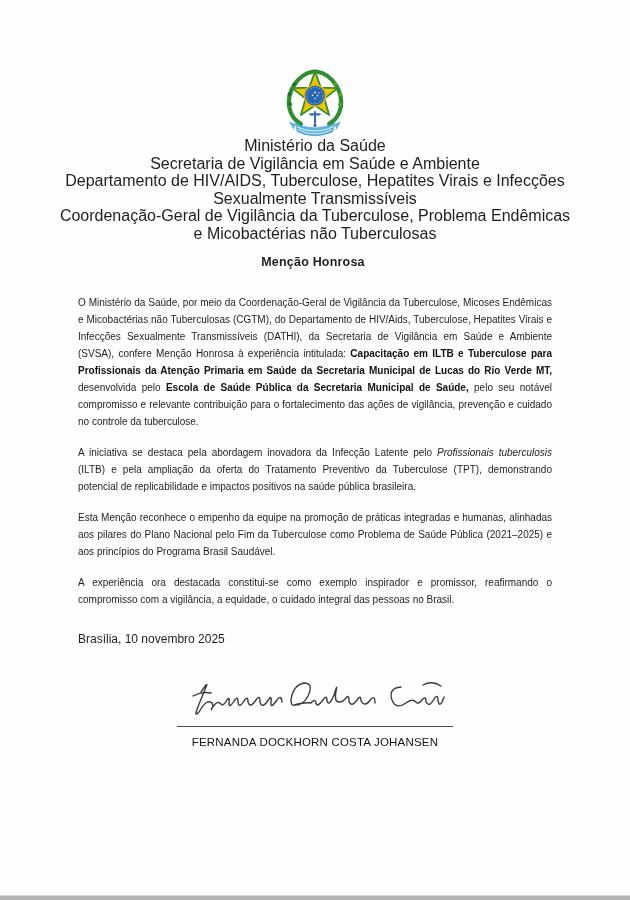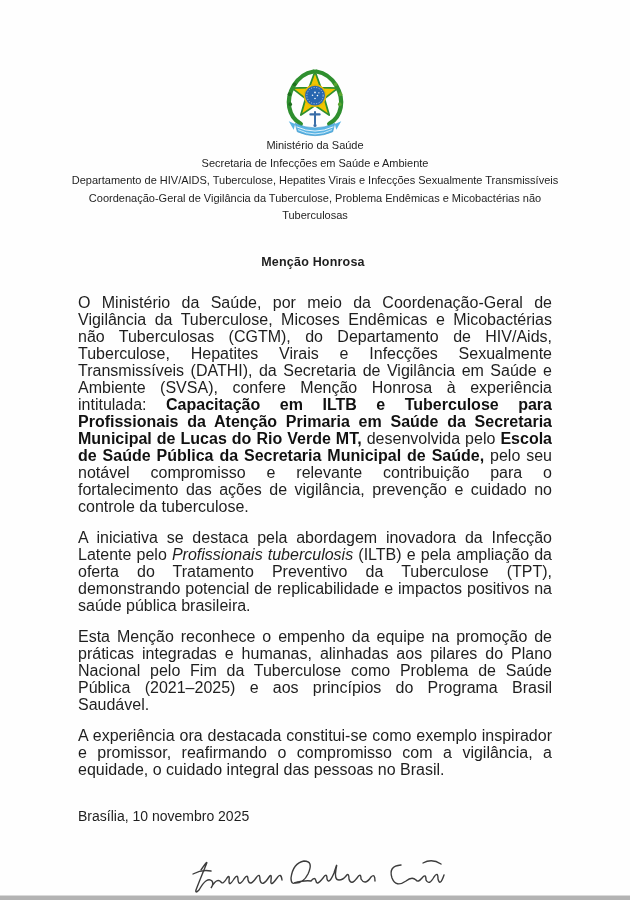--- a/index.html
+++ b/index.html
@@ -24,49 +24,49 @@
   .header-block {
     position: absolute;
     top: 137px;
     left: 0;
     right: 0;
     text-align: center;
   }
   .header-inner {
     width: 520px;
     margin: 0 auto;
-    font-size: 11px;
+    font-size: 16px;
     line-height: 17.5px;
   }
   .doc-title {
     position: absolute;
     top: 255px;
     left: 0;
     right: 4px;
     text-align: center;
     font-size: 12.5px;
     font-weight: bold;
     letter-spacing: 0.2px;
   }
   .content {
     position: absolute;
     top: 294px;
     left: 78px;
     width: 474px;
   }
   .content p.para {
-    font-size: 16px;
+    font-size: 10px;
     line-height: 17px;
     text-align: justify;
     margin-bottom: 14px;
   }
   .content p.para b { font-weight: bold; color: #111; }
   .date-line {
-    font-size: 14px;
-    margin-top: 30px;
+    font-size: 12px;
+    margin-top: 24px;
   }
   .sig-block {
     margin-top: 26px;
     width: 280px;
     margin-left: auto;
     margin-right: auto;
     text-align: center;
   }
   .sig-script { display: block; margin: 0 auto 2px auto; }
   .sig-rule {
@@ -125,21 +125,21 @@
     <path d="M22,86 L13,82 L20,94 Z" fill="#5ab4e4"></path>
     <path d="M78,86 L87,82 L80,94 Z" fill="#5ab4e4"></path>
     <path d="M22,85 Q50,98 78,85 L75,97 Q50,108 25,97 Z" fill="#5ab4e4" stroke="#3a92c4" stroke-width="0.8"></path>
     <path d="M24,90 Q50,102 76,90" fill="none" stroke="#ffffff" stroke-width="1.2"></path>
     <path d="M26,94 Q50,106 74,94" fill="none" stroke="#ffffff" stroke-width="1"></path>
   </svg>
 
   <div class="header-block">
     <div class="header-inner">
       <div>Ministério da Saúde</div>
-      <div>Secretaria de Infecções em Saúde e Ambiente</div>
+      <div>Secretaria de Vigilância em Saúde e Ambiente</div>
       <div>Departamento de HIV/AIDS, Tuberculose, Hepatites Virais e Infecções Sexualmente Transmissíveis</div>
       <div>Coordenação-Geral de Vigilância da Tuberculose, Problema Endêmicas e Micobactérias não Tuberculosas</div>
     </div>
   </div>
 
   <div class="doc-title">Menção Honrosa</div>
 
   <div class="content">
 
     <p class="para"><span>O Ministério da Saúde, por meio da Coordenação-Geral de Vigilância da Tuberculose, Micoses Endêmicas e Micobactérias não Tuberculosas (CGTM), do Departamento de HIV/Aids, Tuberculose, Hepatites Virais e Infecções Sexualmente Transmissíveis (DATHI), da Secretaria de Vigilância em Saúde e Ambiente (SVSA), confere Menção Honrosa à experiência intitulada: </span><b>Capacitação em ILTB e Tuberculose para Profissionais da Atenção Primaria em Saúde da Secretaria Municipal de Lucas do Rio Verde MT,</b><span> desenvolvida pelo </span><b>Escola de Saúde Pública da Secretaria Municipal de Saúde,</b><span> pelo seu notável compromisso e relevante contribuição para o fortalecimento das ações de vigilância, prevenção e cuidado no controle da tuberculose.</span></p>

